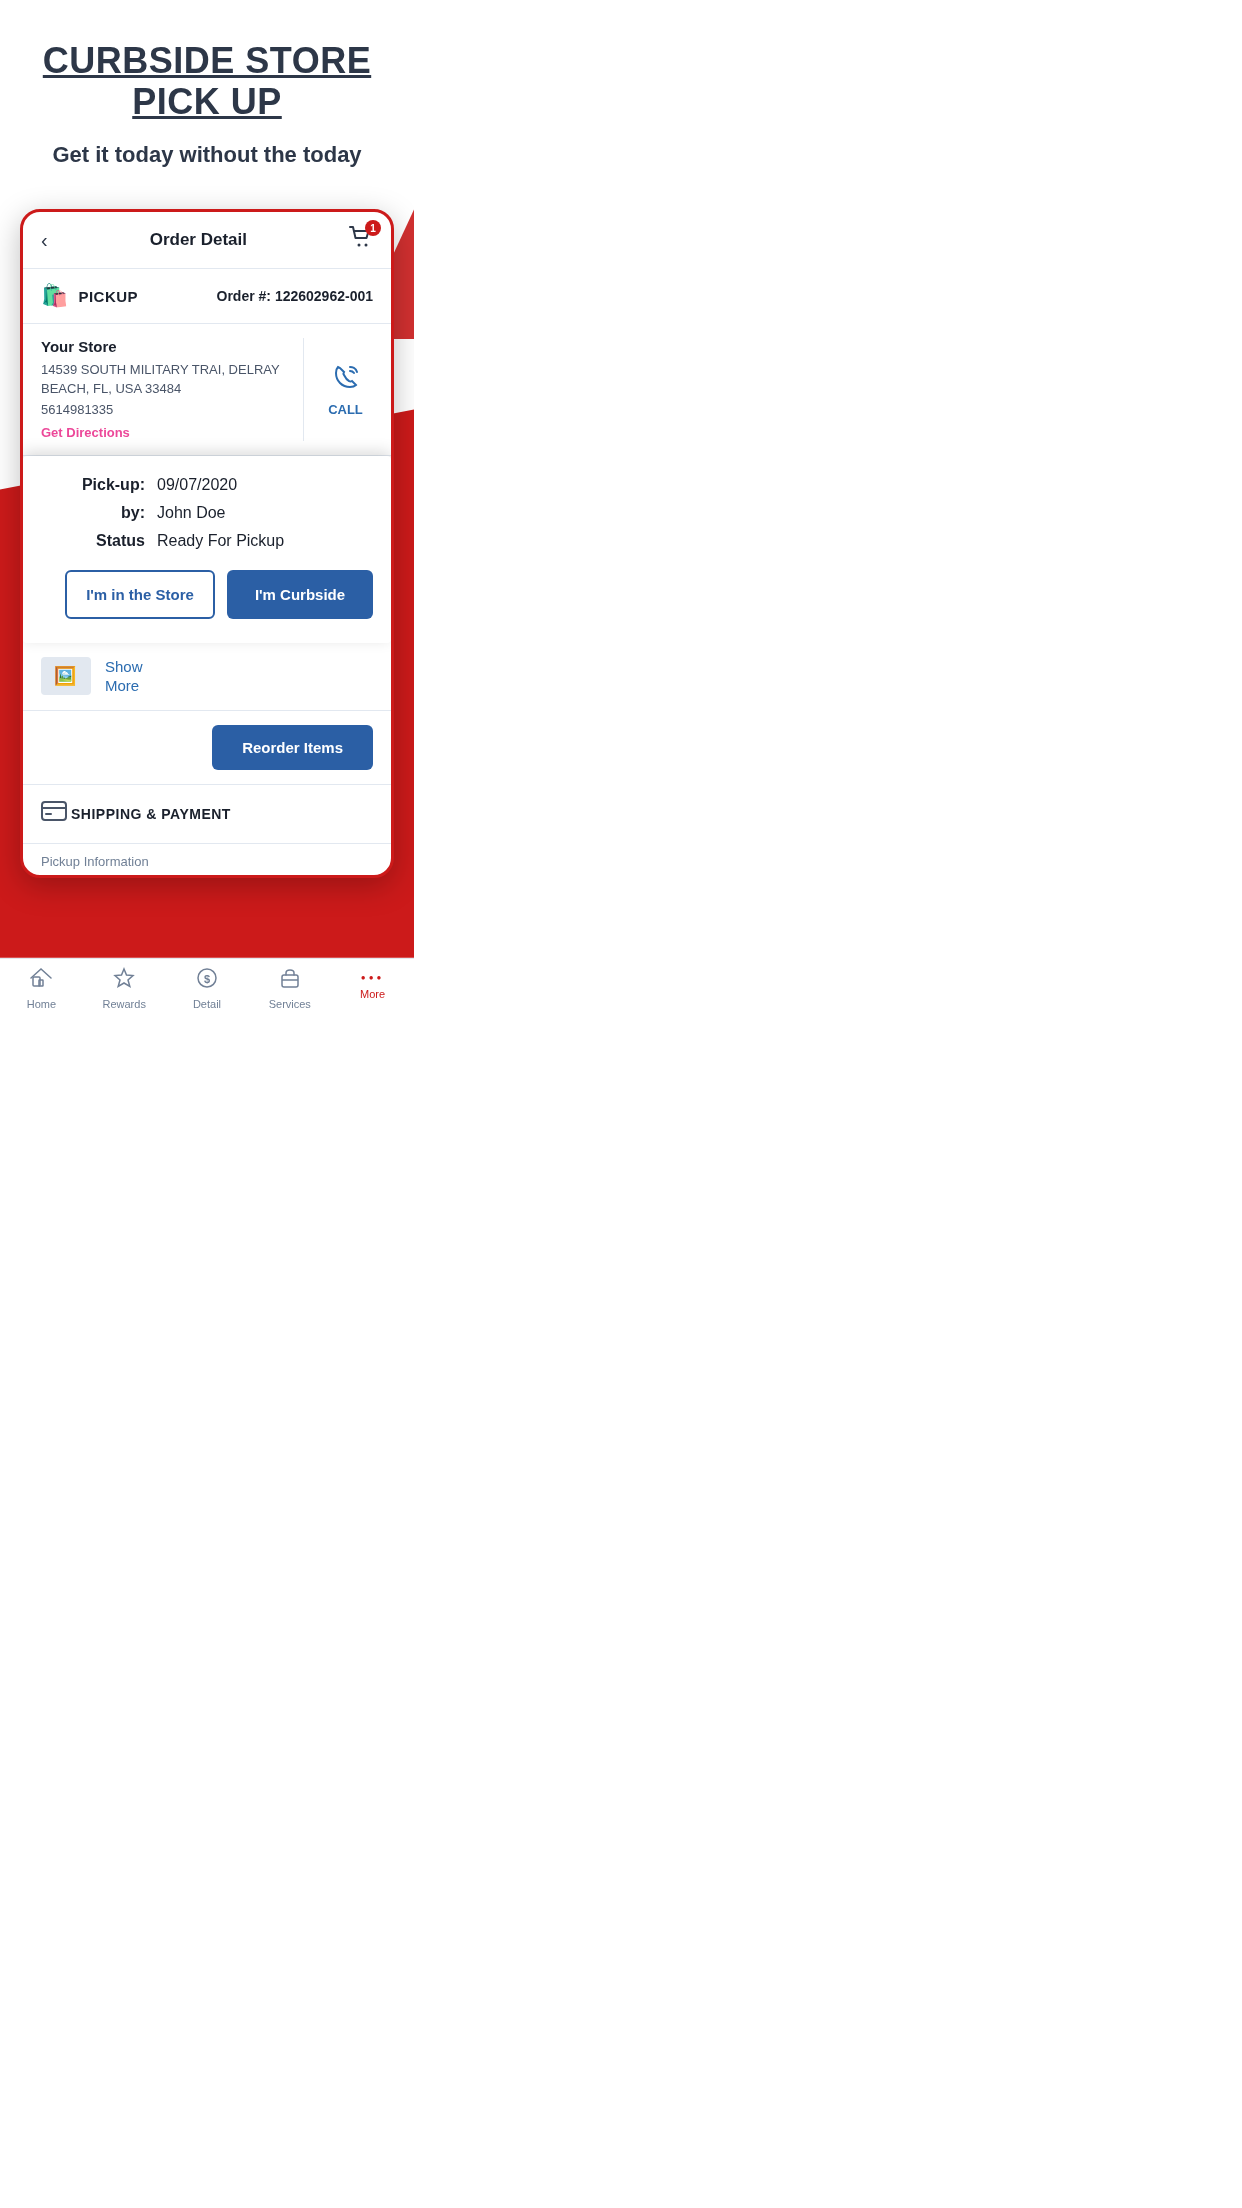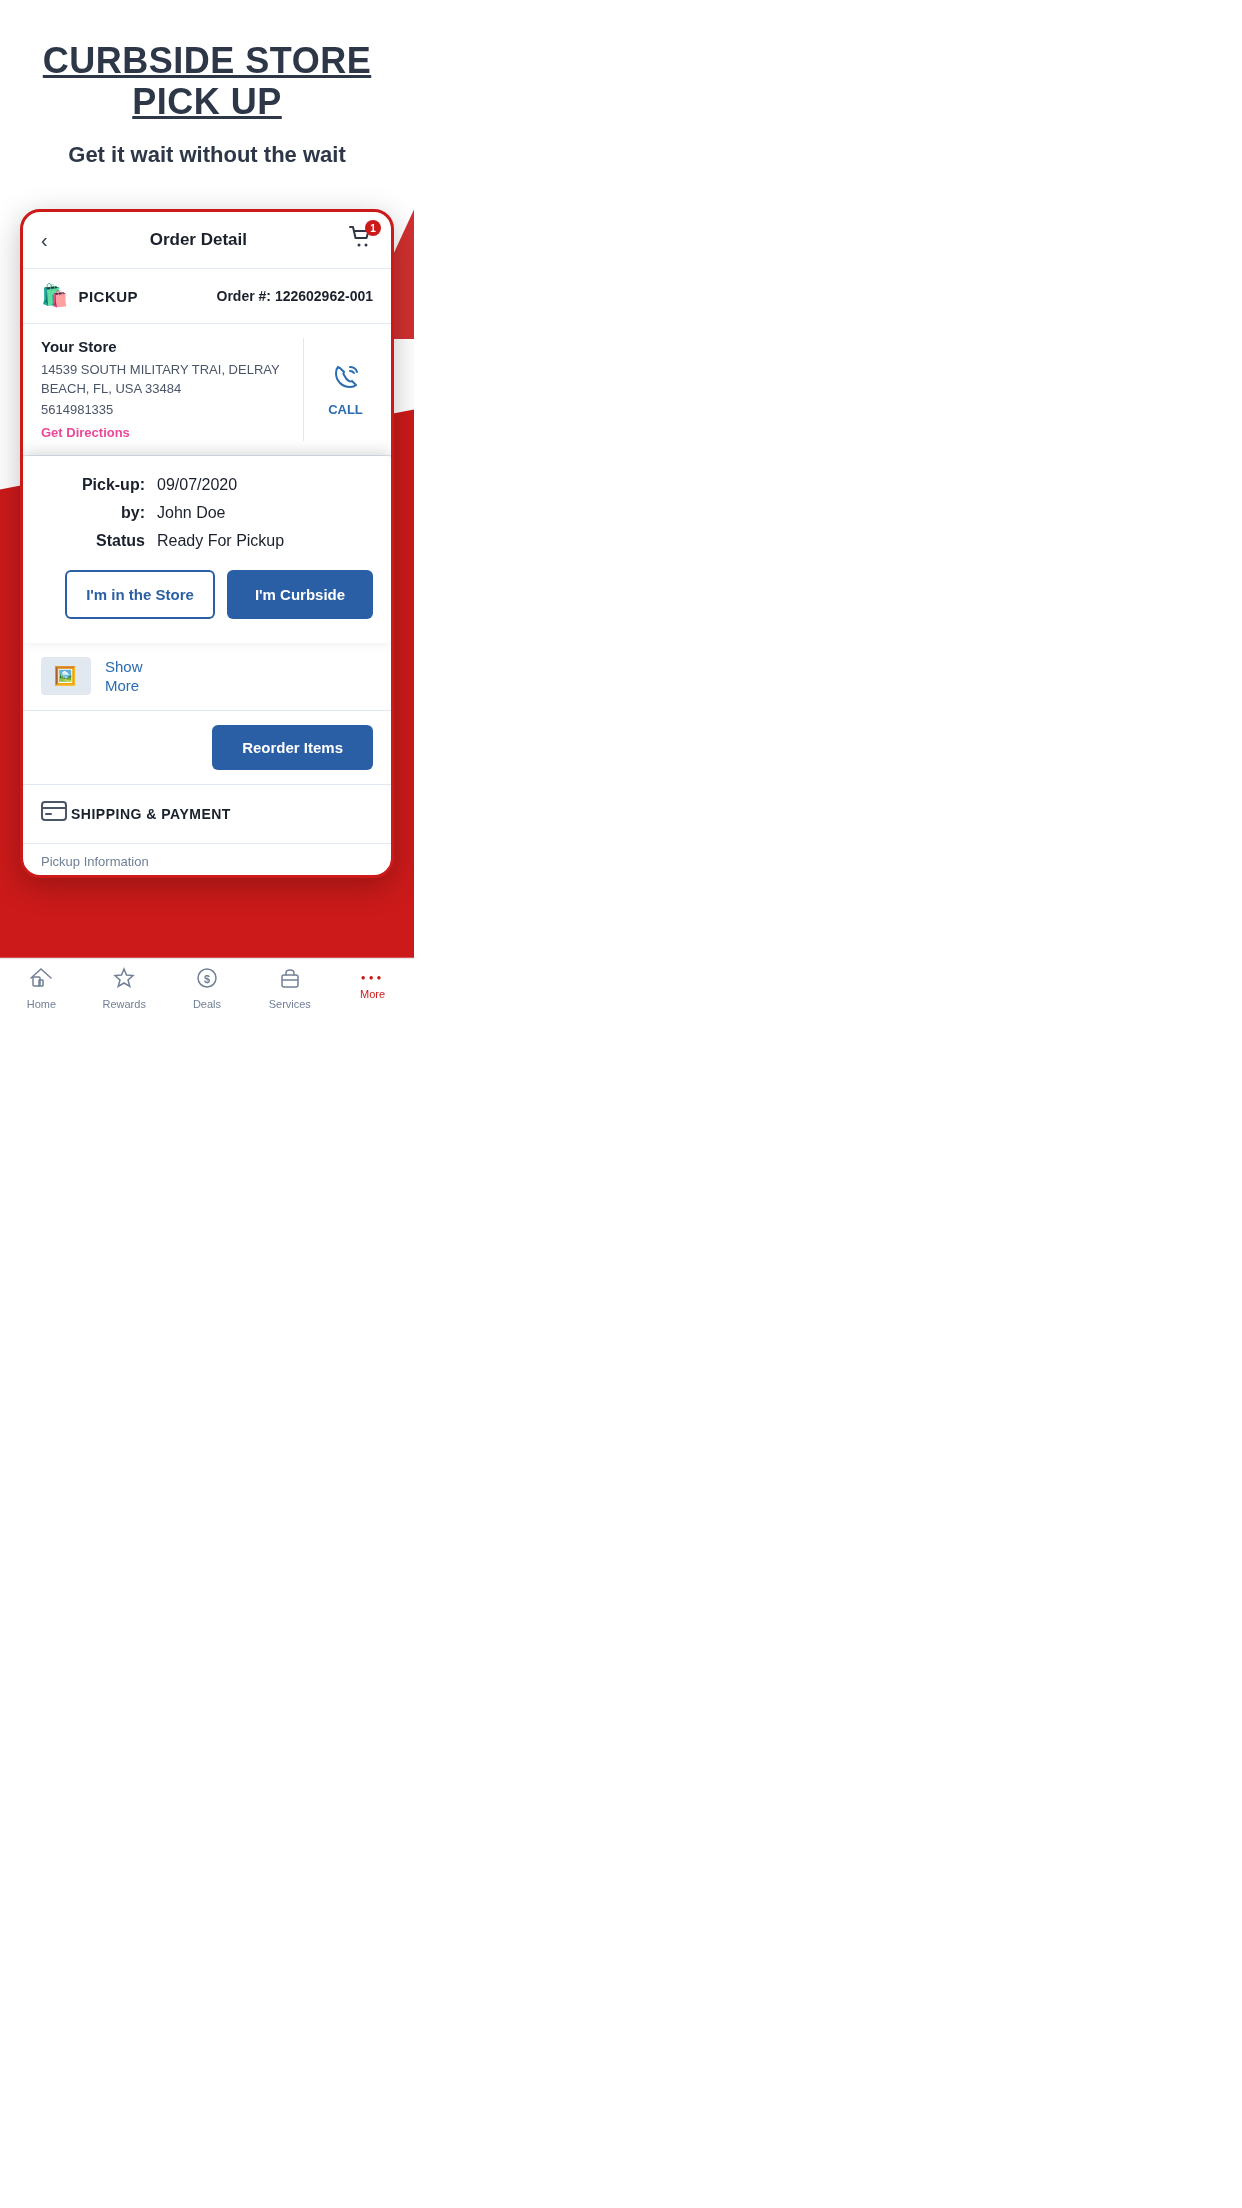--- a/index.html
+++ b/index.html
@@ -352,21 +352,21 @@
       color: #cc1a1a;
     }
   </style>
 </head>
 <body>
 
 <div class="page-wrapper">
 
   <div class="hero-section">
     <h1 class="hero-title">CURBSIDE STORE PICK UP</h1>
-    <p class="hero-subtitle">Get it wait without the wait</p>
+    <p class="hero-subtitle">Get it today without the today</p>
   </div>
 
   <div style="position:relative; background:#fff; padding-bottom: 80px;">
 
     <div style="position:absolute; top:200px; left:0; right:0; bottom:0; background:#cc1a1a; clip-path: polygon(0 80px, 100% 0, 100% 100%, 0 100%); z-index:0;"></div>
 
     <div style="position:absolute; top:0; right:0; width:100px; height:130px; background:#cc1a1a; clip-path: polygon(100% 0, 100% 100%, 40% 100%, 100% 0); z-index:1; opacity:0.9;"></div>
 
     <div class="phone-card-area" style="position:relative; z-index:3;">
       <div class="phone-screen">
@@ -487,21 +487,21 @@
       </span>
       <span class="nav-label">Rewards</span>
     </div>
     <div class="nav-item">
       <span style="font-size:20px; color:#718096;">
         <svg width="22" height="22" viewBox="0 0 22 22" fill="none">
           <circle cx="11" cy="11" r="9" stroke="#718096" stroke-width="1.5"></circle>
           <text x="11" y="15.5" text-anchor="middle" font-size="11" font-weight="bold" fill="#718096" font-family="Arial">$</text>
         </svg>
       </span>
-      <span class="nav-label">Deals</span>
+      <span class="nav-label">Detail</span>
     </div>
     <div class="nav-item">
       <span style="font-size:20px; color:#718096;">
         <svg width="22" height="22" viewBox="0 0 22 22" fill="none">
           <rect x="3" y="8" width="16" height="12" rx="2" stroke="#718096" stroke-width="1.5"></rect>
           <path d="M7 8V6C7 4 8.5 3 11 3C13.5 3 15 4 15 6V8" stroke="#718096" stroke-width="1.5" stroke-linecap="round"></path>
           <line x1="3" y1="13" x2="19" y2="13" stroke="#718096" stroke-width="1.5"></line>
         </svg>
       </span>
       <span class="nav-label">Services</span>

